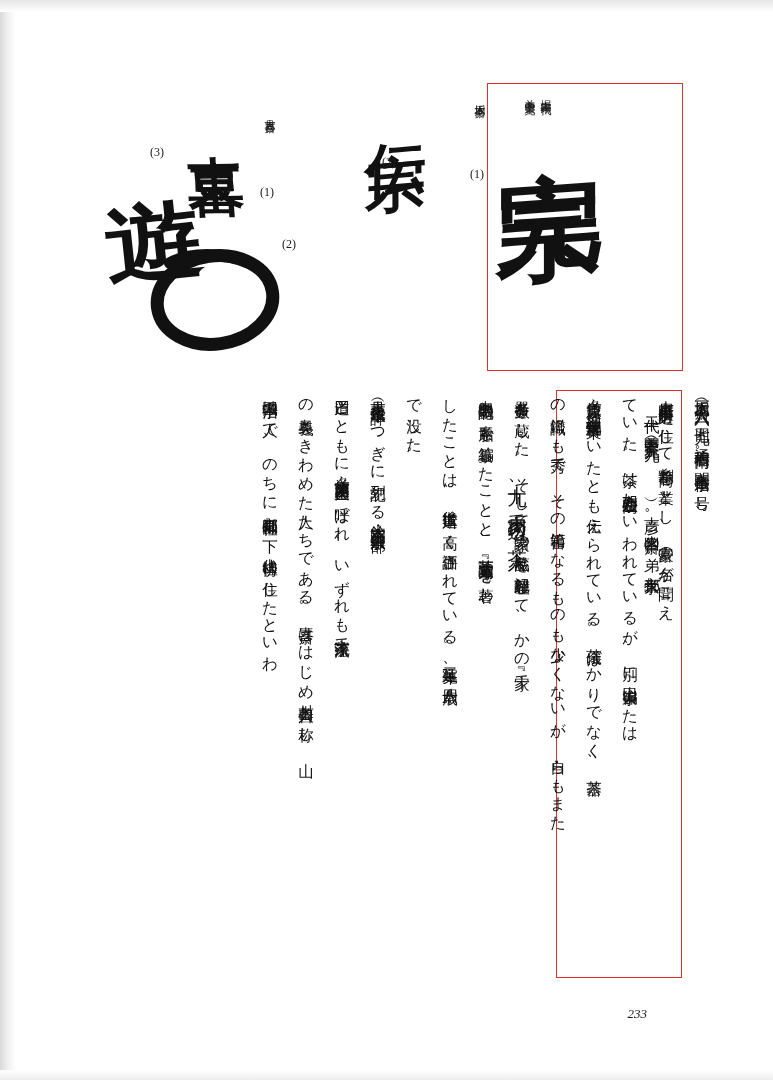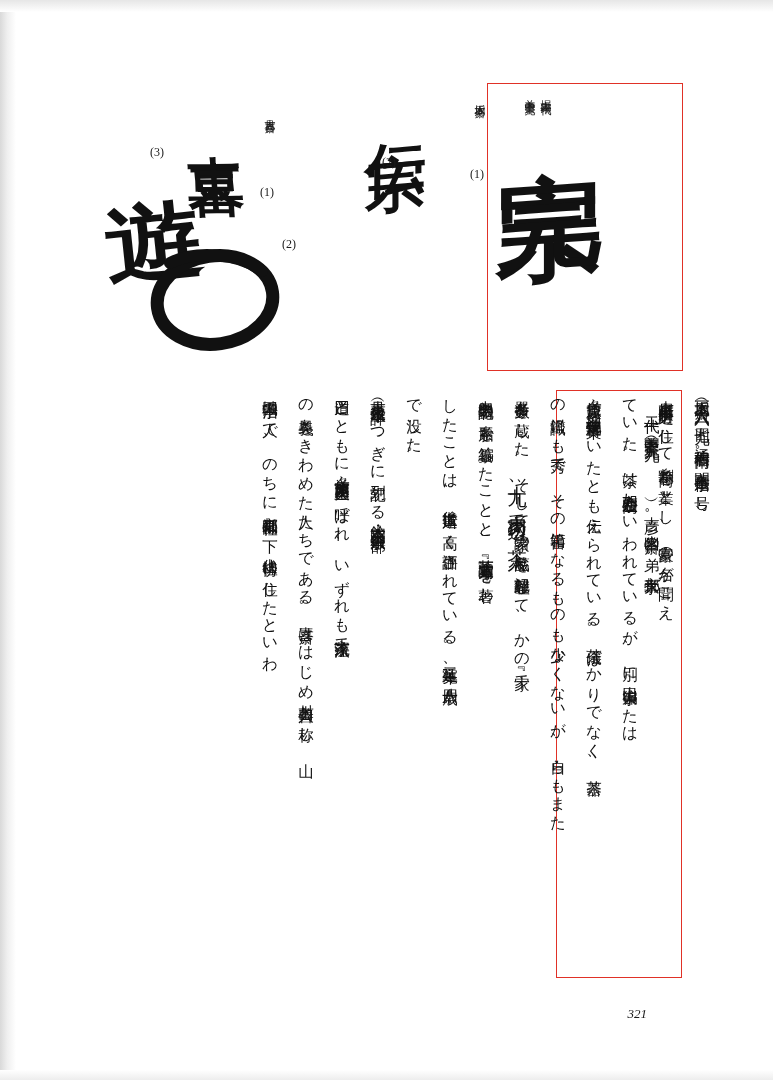--- a/index.html
+++ b/index.html
@@ -214,15 +214,15 @@
     <div class="vtext col" style="right:196px; height:600px;">名器多数を蔵した。そして諸家の蔵品を記録整理して、かの『千家</div>
     <div class="vtext col" style="right:232px; height:600px;">中興名物記』の素胎を編纂したことと、茶論『雪間草』一巻を著わ</div>
     <div class="vtext col" style="right:268px; height:600px;">したことは、後世斯道に高く評価されている。寛延二年、八十四歳</div>
     <div class="vtext col" style="right:304px; height:600px;">で没した。</div>
     <div class="vtext col" style="right:340px; height:600px;">吉見喜斎（生没年不詳）　つぎに列記する鈴木宗閑・三谷宗鎮・服部</div>
     <div class="vtext col" style="right:376px; height:600px;">道円とともに覚々斎原叟門下四天王と呼ばれ、いずれも千家流茶法</div>
     <div class="vtext col" style="right:412px; height:600px;">の奥義をきわめた人たちである。喜斎ははじめ村山善入と称し、山</div>
     <div class="vtext col" style="right:448px; height:600px;">城国宇治の人で、のちに京都祇園社の下、山伏社傍に住したといわ</div>
   </div>
 
-  <div class="page-number">321</div>
+  <div class="page-number">233</div>
 
 </div>
 
 </body></html>

